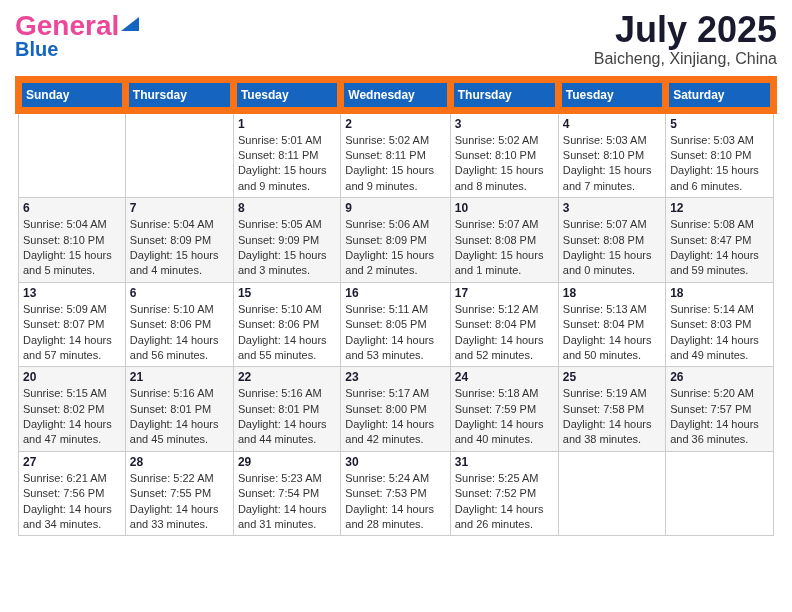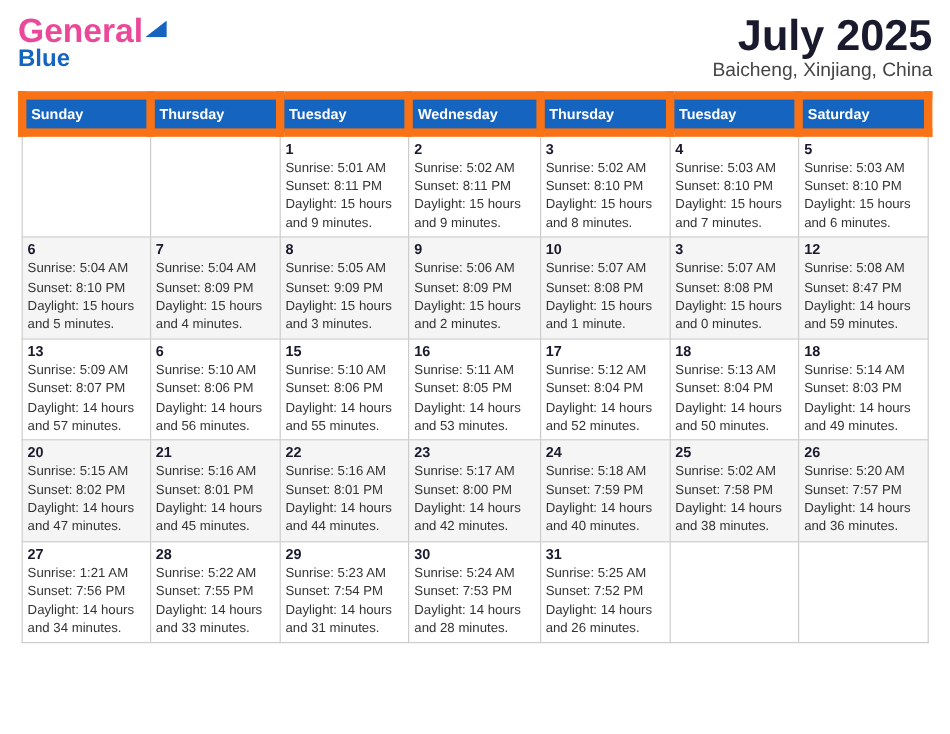--- a/index.html
+++ b/index.html
@@ -294,37 +294,37 @@
           </td>
           <td>
             <span class="day-num">24</span>
             <div class="day-detail">Sunrise: 5:18 AM
 Sunset: 7:59 PM
 Daylight: 14 hours
 and 40 minutes.</div>
           </td>
           <td>
             <span class="day-num">25</span>
-            <div class="day-detail">Sunrise: 5:02 AM
+            <div class="day-detail">Sunrise: 5:19 AM
 Sunset: 7:58 PM
 Daylight: 14 hours
 and 38 minutes.</div>
           </td>
           <td>
             <span class="day-num">26</span>
             <div class="day-detail">Sunrise: 5:20 AM
 Sunset: 7:57 PM
 Daylight: 14 hours
 and 36 minutes.</div>
           </td>
         </tr>
         <tr>
           <td>
             <span class="day-num">27</span>
-            <div class="day-detail">Sunrise: 1:21 AM
+            <div class="day-detail">Sunrise: 6:21 AM
 Sunset: 7:56 PM
 Daylight: 14 hours
 and 34 minutes.</div>
           </td>
           <td>
             <span class="day-num">28</span>
             <div class="day-detail">Sunrise: 5:22 AM
 Sunset: 7:55 PM
 Daylight: 14 hours
 and 33 minutes.</div>

